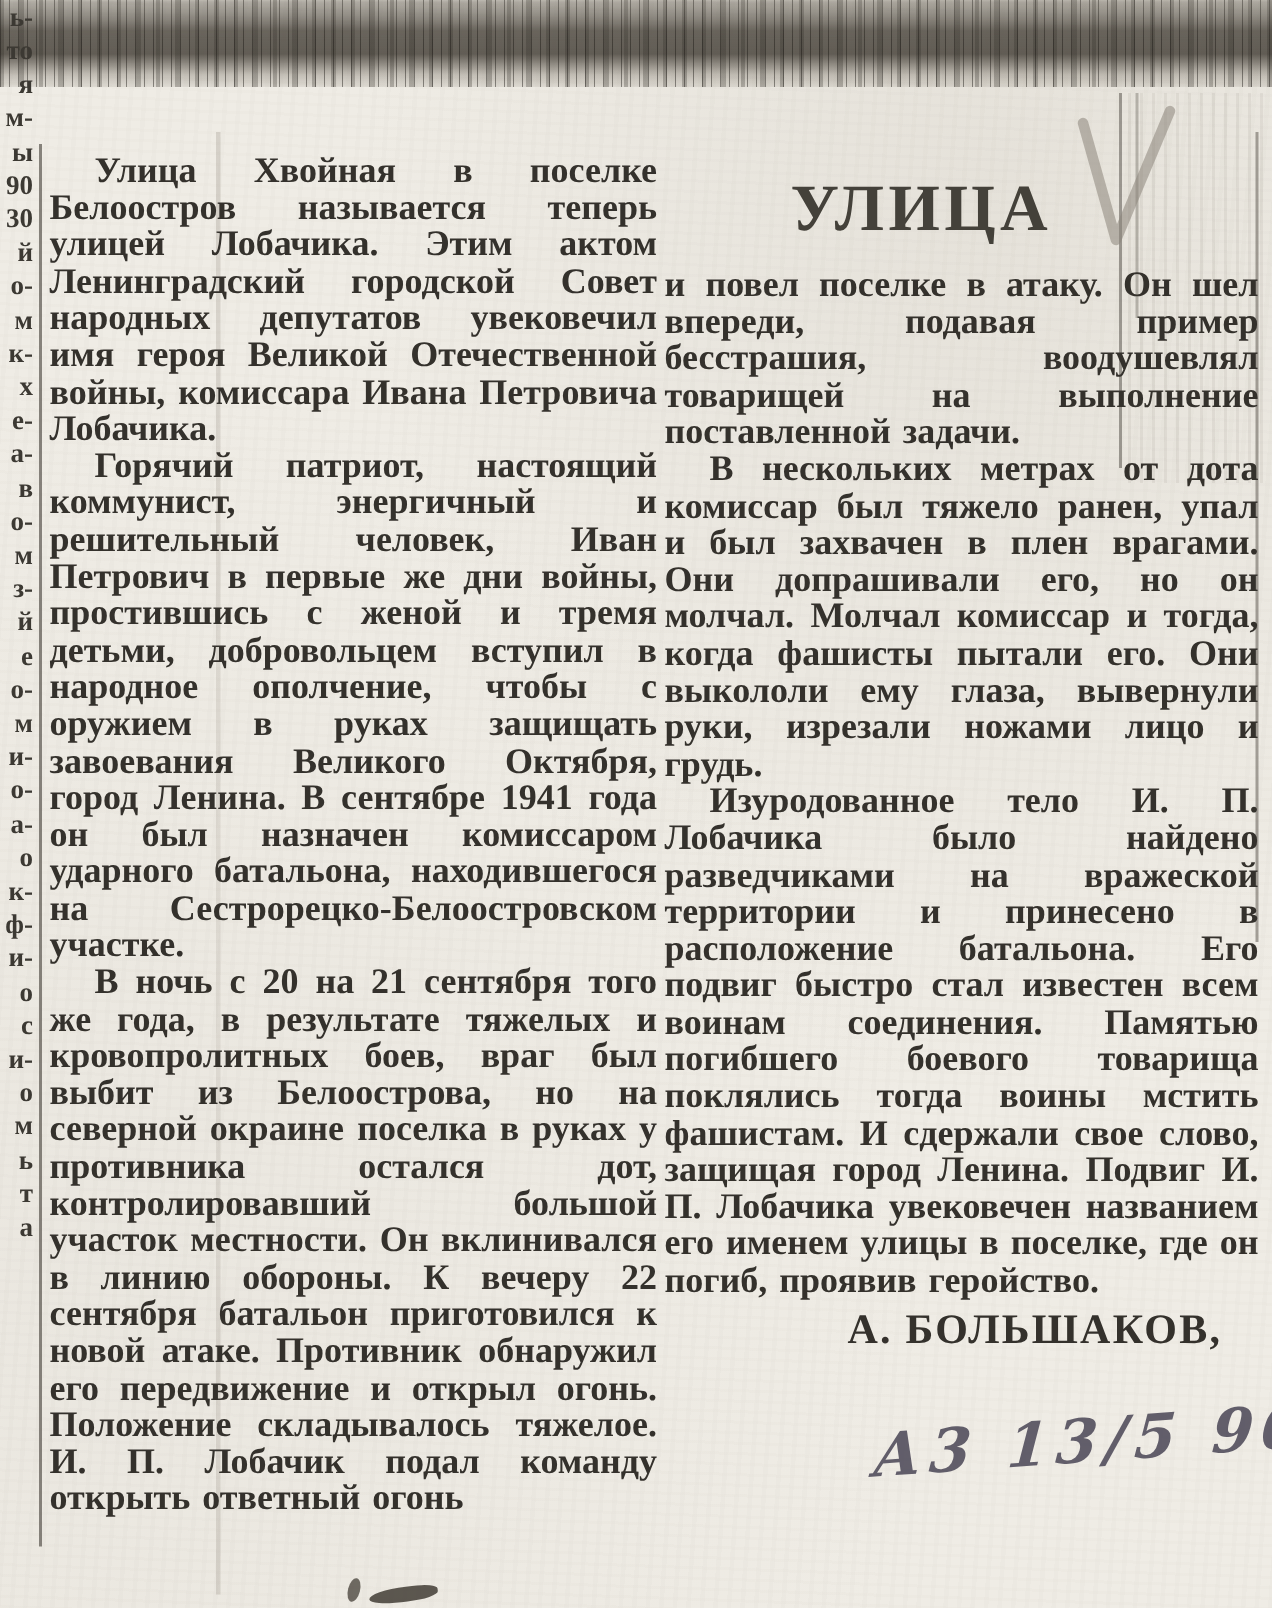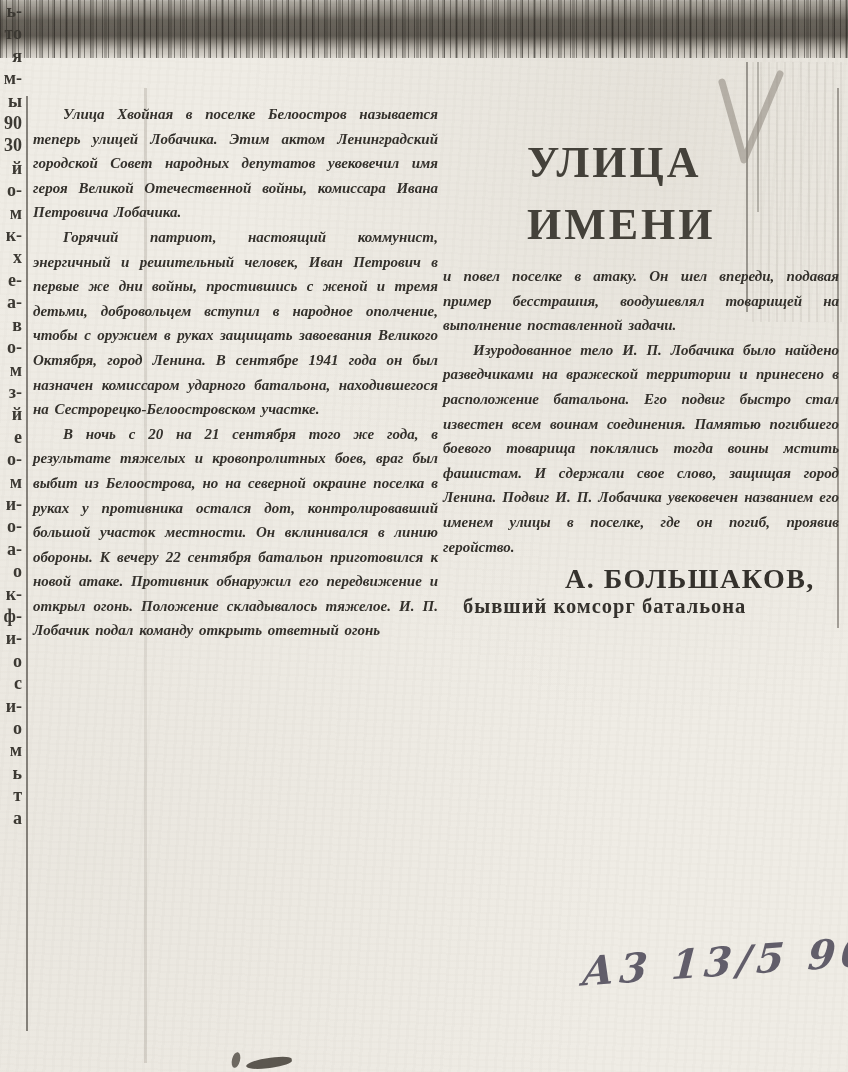--- a/index.html
+++ b/index.html
@@ -43,24 +43,24 @@
   .streak-b{left:757px; top:62px; height:150px; background:rgba(60,55,48,.3); width:2px;}
   .fold-line{
     position:absolute; left:144px; top:88px; height:975px; width:3px;
     background:linear-gradient(180deg, rgba(120,110,98,.22), rgba(120,110,98,.12) 60%, rgba(120,110,98,.2));
   }
   .margin-texture{
     position:absolute; left:752px; top:62px; width:96px; height:260px; opacity:.5;
     background:repeating-linear-gradient(90deg, rgba(110,103,92,.18) 0 2px, rgba(0,0,0,0) 2px 8px);
     filter:blur(.5px);
   }
-  .body-text{font-weight:700; font-size:15px; line-height:24.6px; text-align:justify; word-spacing:2px;font-style:italic;}
+  .body-text{font-weight:700; font-size:24px; line-height:24.6px; text-align:justify; word-spacing:2px;}
   .left-col{position:absolute; left:33px; top:102px; width:405px;}
   .para{text-indent:30px; margin:0;}
-  .right-col{position:absolute; left:443px; top:118px; width:396px;}
+  .right-col{position:absolute; left:443px; top:94px; width:396px;}
   .headline{
     padding:14px 0 8px 84px; margin-bottom:6px;
     font-size:44px; line-height:62px; font-weight:700; letter-spacing:3px;
     color:#44413a; text-align:left;
   }
   .headline .headline-line{display:block;}
   .right-col .paras .para:first-child{text-indent:0;}
   .signature{margin-top:4px;}
   .signature-name{padding-left:122px; font-weight:700; font-size:28px; letter-spacing:1.5px;}
   .signature-role{padding-left:20px; font-weight:700; font-size:20.5px; letter-spacing:1px;}
@@ -140,31 +140,30 @@
 
   <div class="left-col body-text">
       <p class="para">Улица Хвойная в поселке Белоостров называется теперь улицей Лобачика.  Этим актом Ленинградский  городской  Совет народных депутатов увековечил имя героя Великой Отечественной войны,  комиссара  Ивана Петровича Лобачика.</p>
       <p class="para">Горячий патриот, настоящий коммунист, энергичный и решительный человек, Иван Петрович  в первые же  дни войны, простившись с женой  и тремя детьми,  добровольцем вступил в народное ополчение, чтобы с оружием в руках защищать завоевания Великого Октября, город Ленина.  В сентябре 1941 года он был назначен комиссаром ударного батальона, находившегося  на Сестрорецко-Белоостровском участке.</p>
       <p class="para">В ночь с 20 на 21 сентября того же года,  в результате тяжелых и кровопролитных боев, враг был выбит из Белоострова, но на северной окраине поселка в руках у противника остался дот,  контролировавший большой участок местности.  Он вклинивался в линию обороны. К вечеру 22 сентября батальон приготовился к новой атаке. Противник обнаружил его передвижение и открыл огонь.  Положение  складывалось  тяжелое. И. П. Лобачик  подал команду открыть ответный огонь</p>
     </div>
 
   <div class="right-col">
     <h1 class="headline" style="margin:0;">
         <span class="headline-line">УЛИЦА</span>
-        <span class="headline-line">ИМЕНИ</span>
       </h1>
 
     <div class="paras body-text">
         <p class="para">и повел поселке в атаку. Он шел впереди,  подавая  пример бесстрашия,  воодушевлял товарищей на выполнение  поставленной задачи.</p>
+        <p class="para">В нескольких метрах от дота комиссар  был  тяжело  ранен, упал и был  захвачен  в плен врагами.  Они допрашивали его, но он молчал.  Молчал комиссар и тогда, когда фашисты пытали его.  Они выкололи  ему глаза, вывернули руки, изрезали ножами лицо и грудь.</p>
         <p class="para">Изуродованное тело И. П. Лобачика было найдено разведчиками на вражеской территории и принесено в расположение батальона. Его подвиг быстро стал известен всем воинам соединения. Памятью погибшего боевого товарища  поклялись  тогда воины  мстить  фашистам.  И сдержали свое слово, защищая город Ленина. Подвиг И. П. Лобачика  увековечен  названием его именем  улицы  в поселке, где он погиб,  проявив геройство.</p>
       </div>
 
     <div class="signature">
       <div class="signature-name">А. БОЛЬШАКОВ,</div>
-      <div class="signature-role">бывший комсорг батальона</div>
     </div>
   </div>
 
   <div class="handwriting">А3 13/5 90-</div>
 
   <svg class="checkmark" width="84" height="110" viewBox="0 0 84 110">
     <polyline points="8,14 30,92 66,6" fill="none" stroke="#8d867c" stroke-width="7" stroke-linecap="round" stroke-linejoin="round"></polyline>
   </svg>
 
   <div class="smudge"></div>

